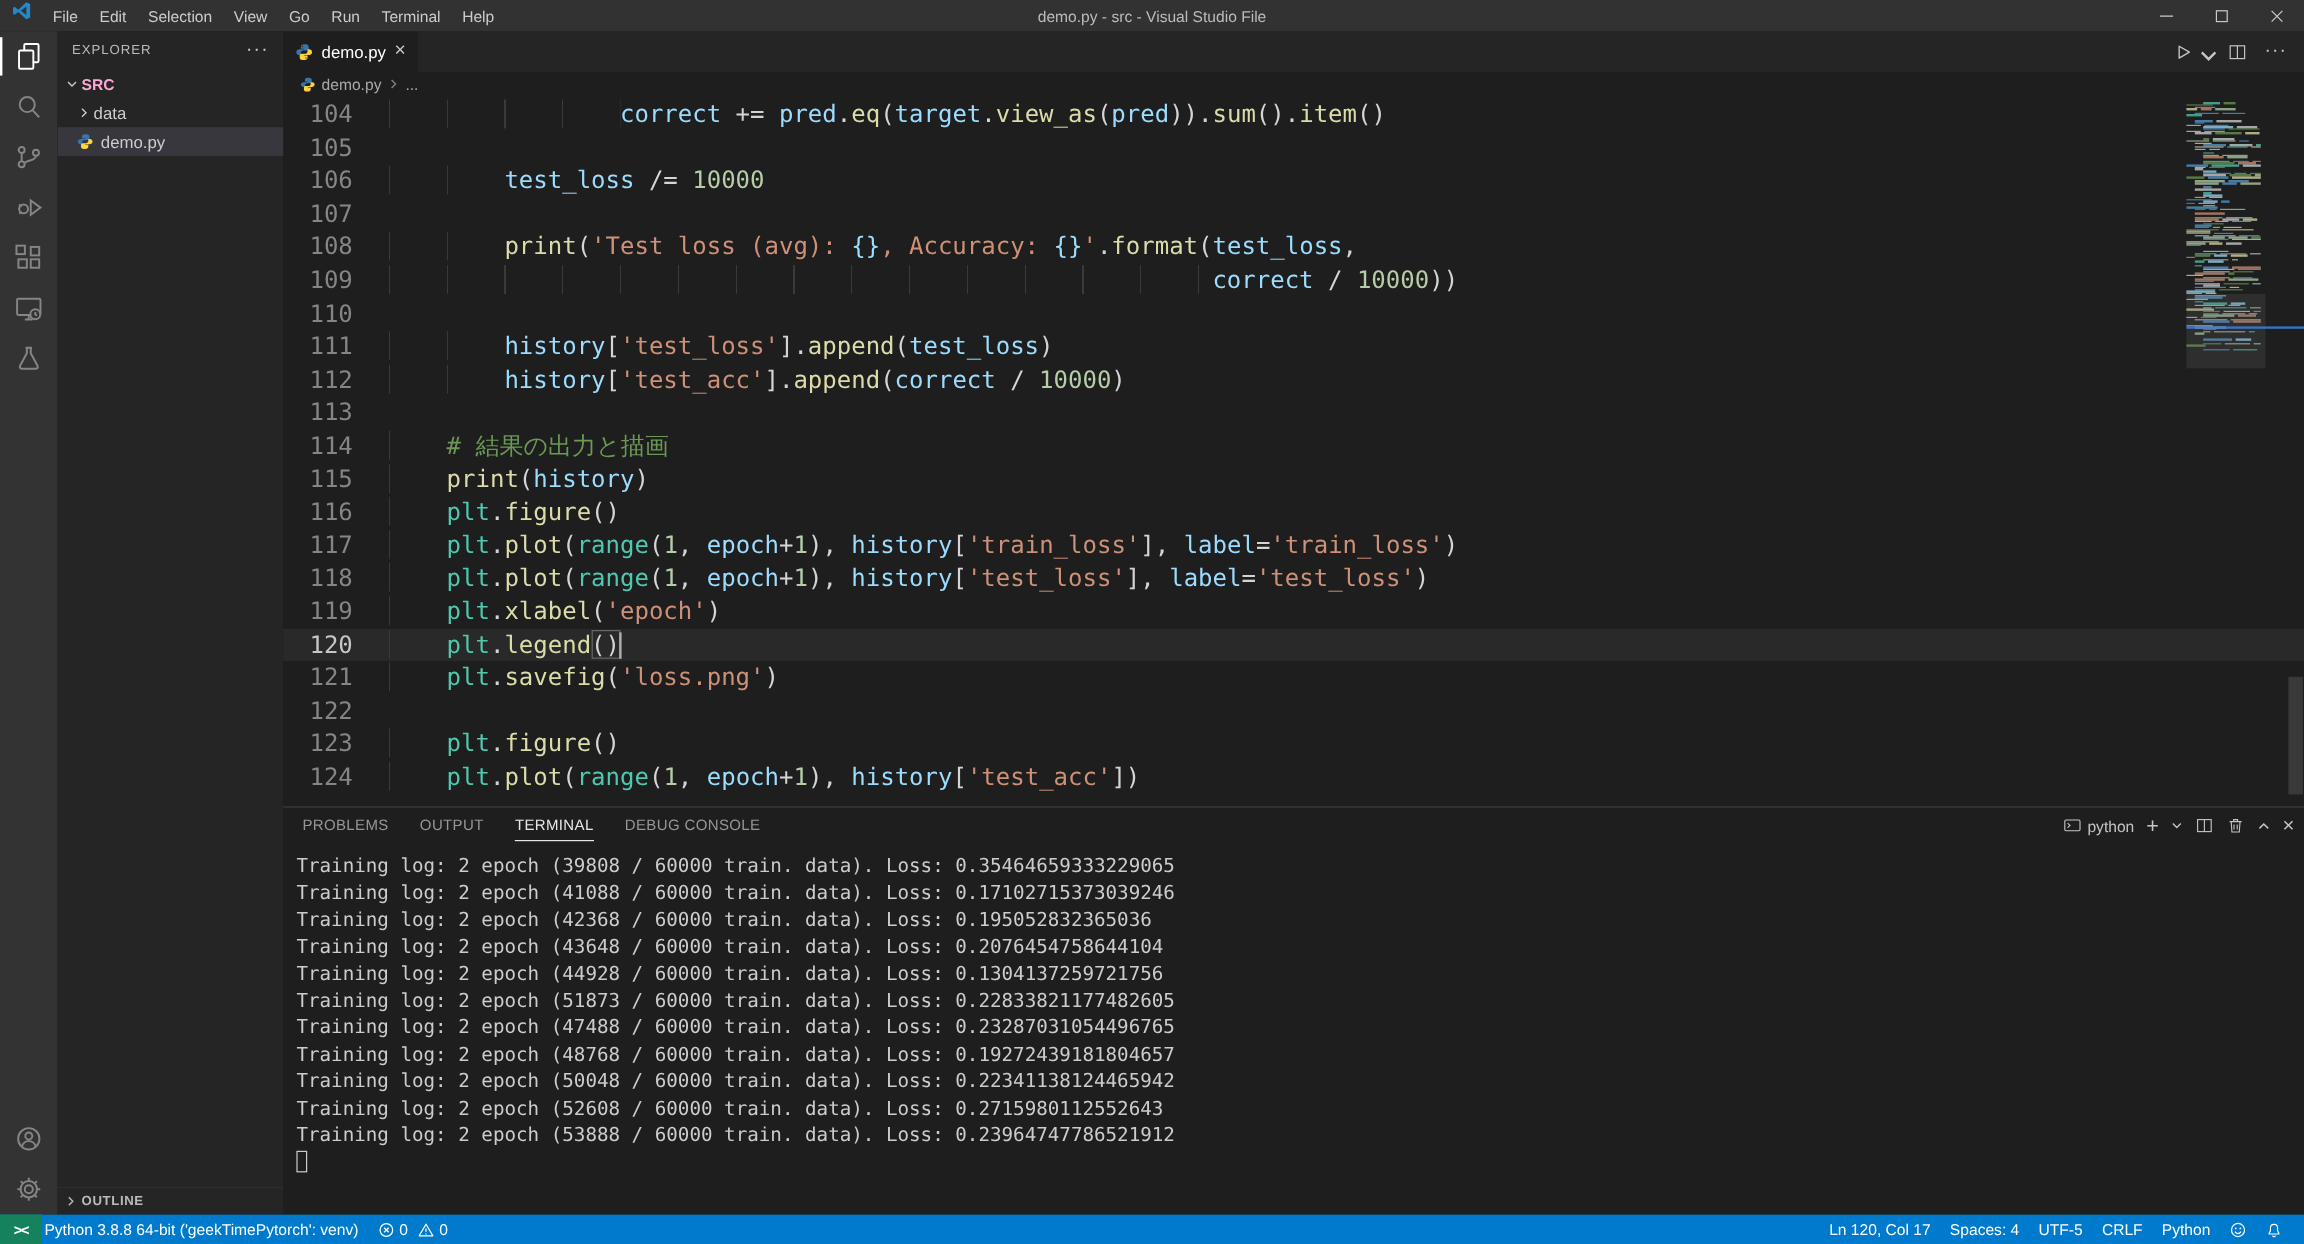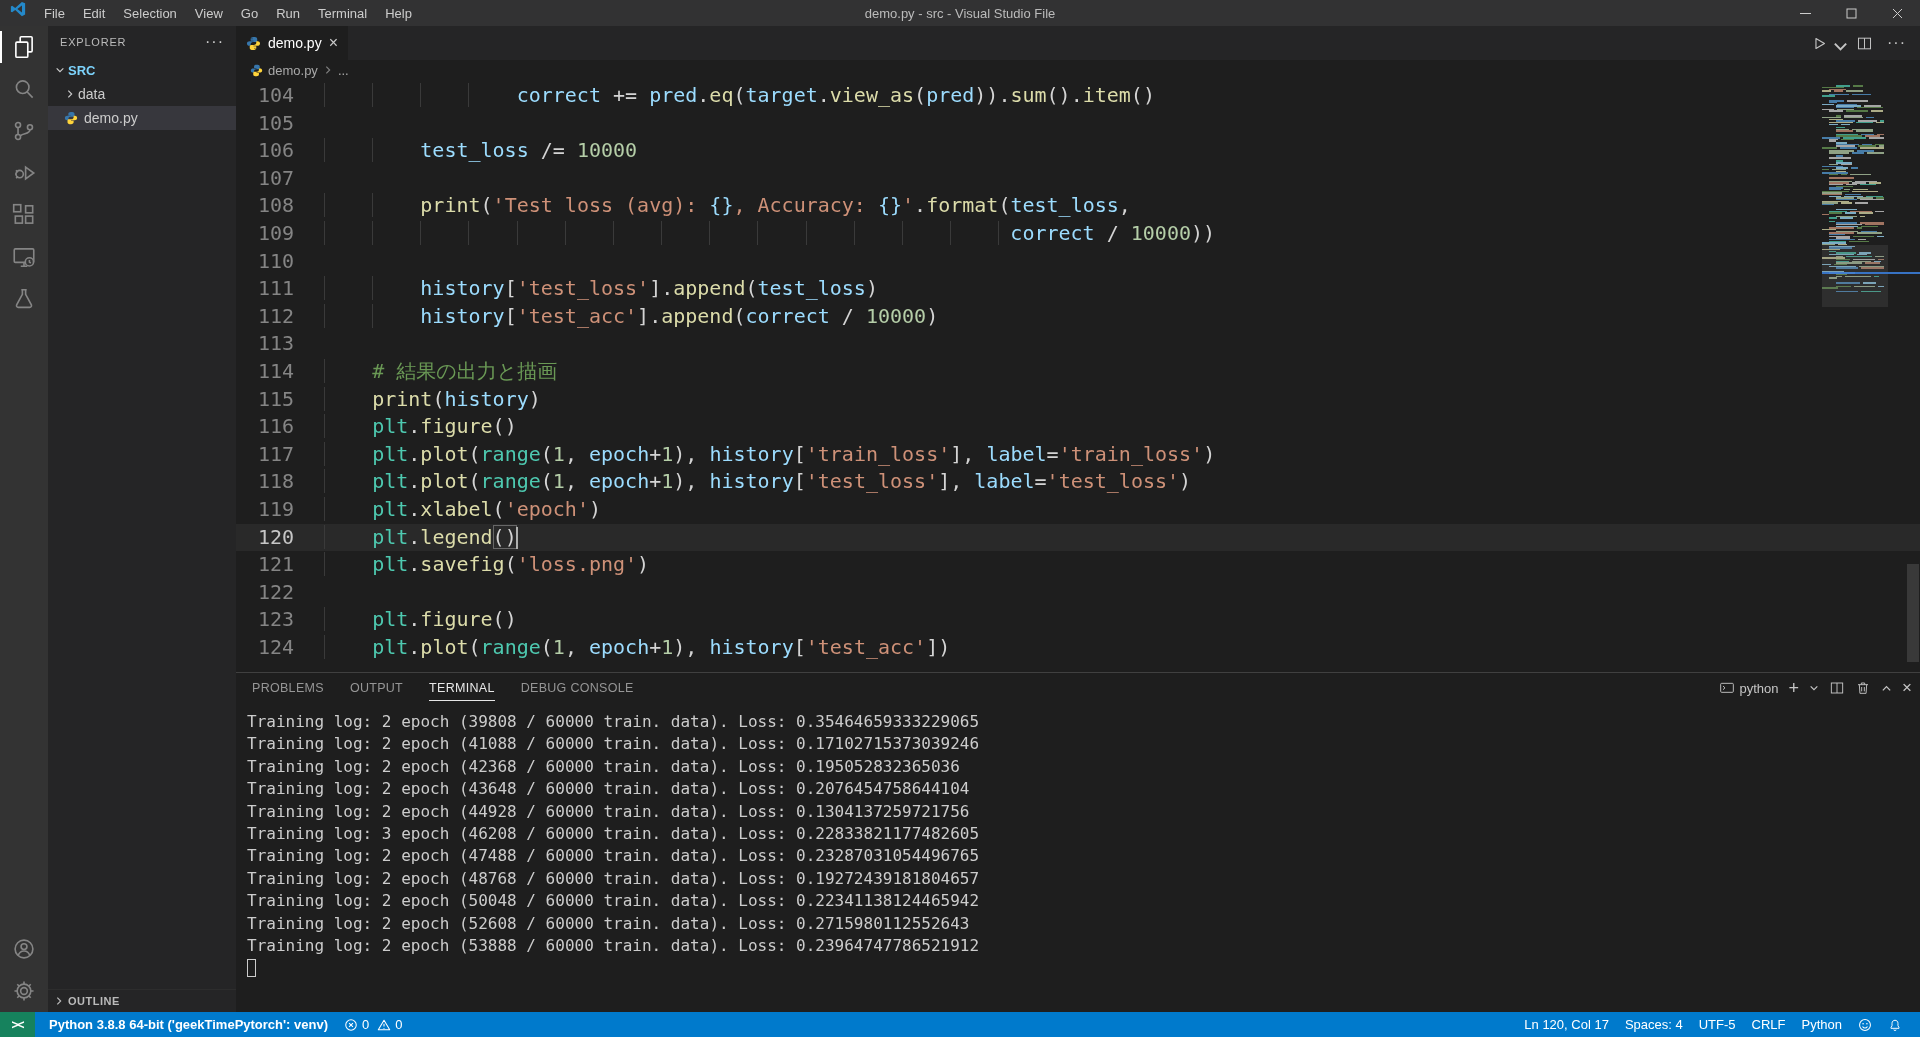--- a/index.html
+++ b/index.html
@@ -25,21 +25,21 @@
   .ab-item { height:42px; display:flex; align-items:center; justify-content:center; color:#858585; position:relative; }
   .ab-item svg { width:26px; height:26px; }
   .ab-item.active { color:#ffffff; }
   .ab-item.active::before { content:""; position:absolute; left:0; top:5px; bottom:5px; width:2px; background:#ffffff; }
   .ab-bottom { margin-top:auto; }
 
   
   .sidebar { width:188px; background:var(--sidebar_bg); position:relative; font-size:14px; }
   .side-header { height:32px; display:flex; align-items:center; padding:0 12px; font-size:11px; letter-spacing:.8px; color:#bbbbbb; }
   .side-header .dots { margin-left:auto; font-size:16px; letter-spacing:1px; color:#cccccc; }
-  .section-row { height:24px; display:flex; align-items:center; font-weight:bold; font-size:13px; color:#7dd3fc; padding-left:4px; }
+  .section-row { height:24px; display:flex; align-items:center; font-weight:bold; font-size:13px; color:#f9a8d4; padding-left:4px; }
   .tree-row { height:24px; display:flex; align-items:center; color:#cccccc; padding-left:14px; }
   .tree-row.selected { background:var(--selection_row); }
   .tree-row .twisty { width:16px; display:flex; justify-content:center; color:#cccccc; }
   .tree-row .ficon { width:18px; display:flex; justify-content:center; margin-right:4px; }
   .chev { width:10px; height:10px; }
   .outline-row { position:absolute; bottom:0; left:0; right:0; height:23px; border-top:1px solid #2d2d2d;
     display:flex; align-items:center; font-weight:bold; font-size:11px; letter-spacing:.5px; color:#bbbbbb; padding-left:6px; gap:4px; }
 
   
   .editor-col { flex:1; display:flex; flex-direction:column; background:var(--editor_bg); min-width:0; }
@@ -774,35 +774,35 @@
             </span>
           <span style="font-size:17px;">×</span>
         </div>
       </div>
       <div class="terminal" id="terminal">
           <div class="tline">Training log: 2 epoch (39808 / 60000 train. data). Loss: 0.35464659333229065</div>
           <div class="tline">Training log: 2 epoch (41088 / 60000 train. data). Loss: 0.17102715373039246</div>
           <div class="tline">Training log: 2 epoch (42368 / 60000 train. data). Loss: 0.195052832365036</div>
           <div class="tline">Training log: 2 epoch (43648 / 60000 train. data). Loss: 0.2076454758644104</div>
           <div class="tline">Training log: 2 epoch (44928 / 60000 train. data). Loss: 0.1304137259721756</div>
-          <div class="tline">Training log: 3 epoch (46208 / 60000 train. data). Loss: 0.22833821177482605</div>
+          <div class="tline">Training log: 2 epoch (51873 / 60000 train. data). Loss: 0.22833821177482605</div>
           <div class="tline">Training log: 2 epoch (47488 / 60000 train. data). Loss: 0.23287031054496765</div>
           <div class="tline">Training log: 2 epoch (48768 / 60000 train. data). Loss: 0.19272439181804657</div>
           <div class="tline">Training log: 2 epoch (50048 / 60000 train. data). Loss: 0.22341138124465942</div>
           <div class="tline">Training log: 2 epoch (52608 / 60000 train. data). Loss: 0.2715980112552643</div>
           <div class="tline">Training log: 2 epoch (53888 / 60000 train. data). Loss: 0.23964747786521912</div>
           <div class="tline"><span class="term-cursor"></span></div>
         </div>
     </div>
   </div>
 </div>
 
 <div class="statusbar">
   <div class="sb-remote">&gt;&lt;</div>
-  <div class="sb-item" style="padding-left:14px;font-weight:bold;">
+  <div class="sb-item" style="padding-left:2px;">
     <span>Python 3.8.8 64-bit ('geekTimePytorch': venv)</span>
   </div>
   <div class="sb-item">
     <svg viewBox="0 0 16 16">
         <circle cx="8" cy="8" r="6" fill="none" stroke="#ffffff" stroke-width="1.2"></circle>
         <path d="M5.8 5.8l4.4 4.4M10.2 5.8l-4.4 4.4" stroke="#ffffff" stroke-width="1.2"></path>
       </svg>
     <span>0</span>
     <svg viewBox="0 0 16 16" style="margin-left:4px;">
         <path d="M8 2.5 14.5 13.5H1.5z" fill="none" stroke="#ffffff" stroke-width="1.2" stroke-linejoin="round"></path>

